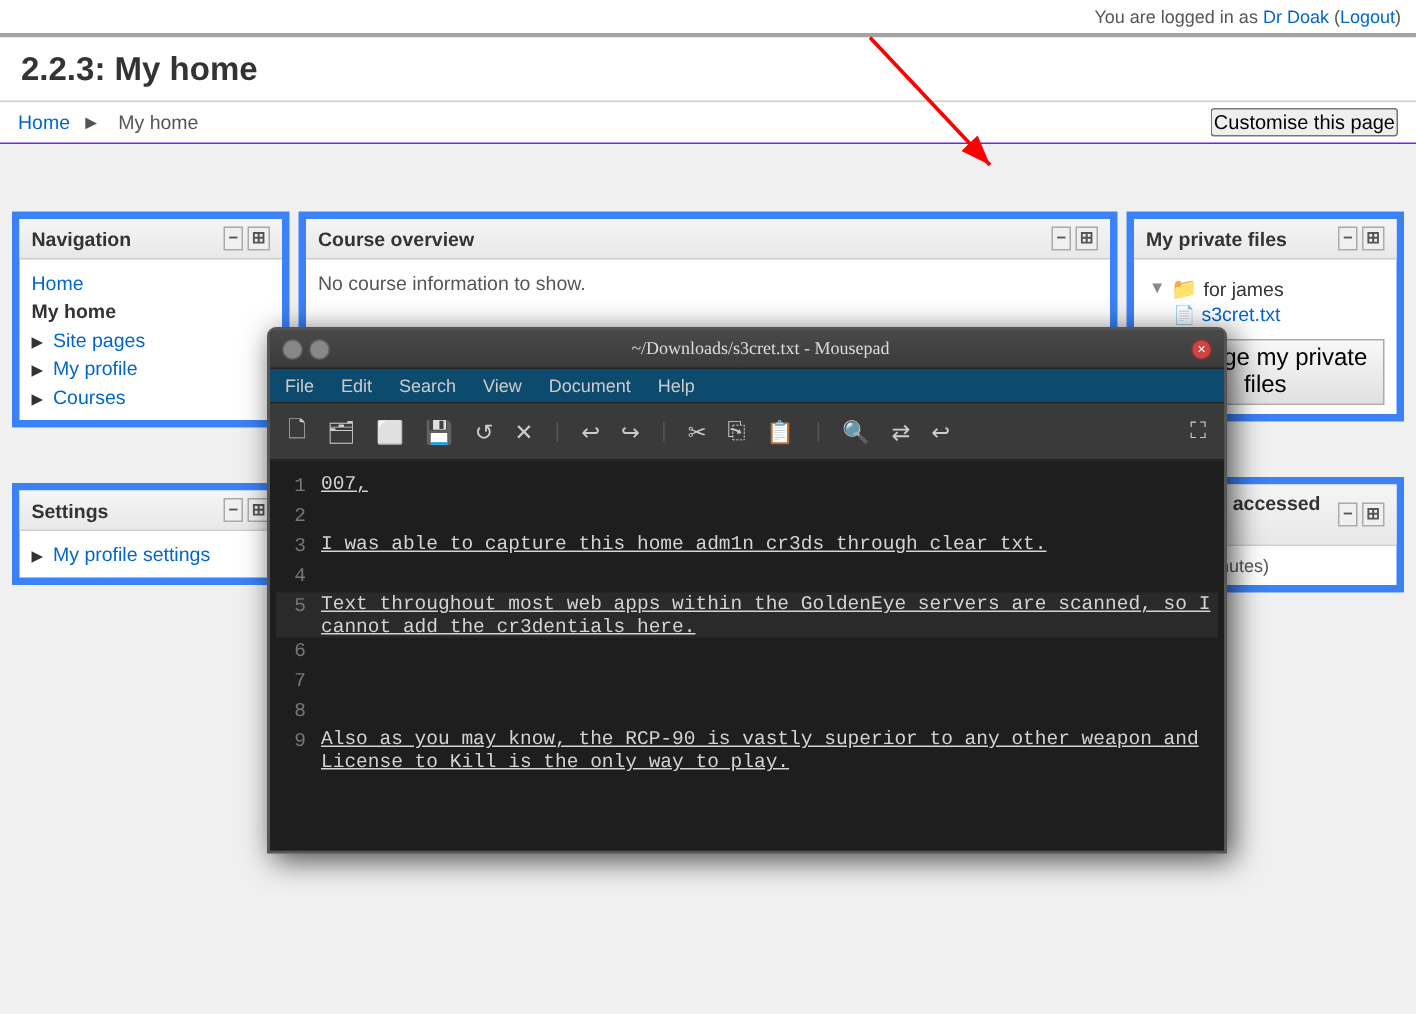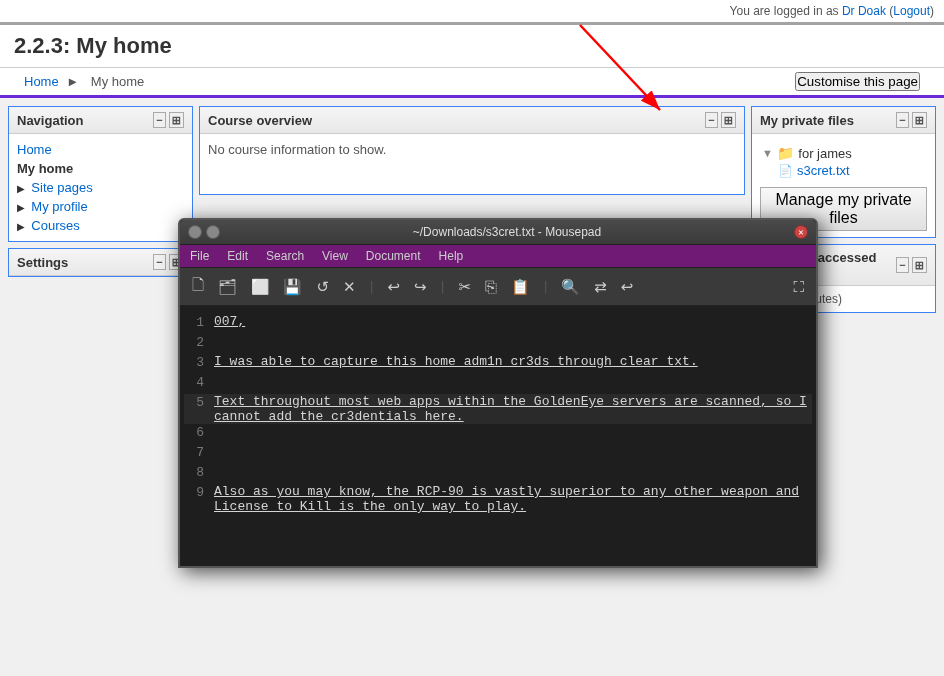--- a/index.html
+++ b/index.html
@@ -20,25 +20,25 @@
     #page-title-bar {
       background: #fff;
       padding: 8px 14px;
       border-bottom: 1px solid #ccc;
     }
     #page-title-bar h1 { font-size: 22px; font-weight: bold; color: #333; }
 
     
     #breadcrumb-bar {
       background: #fff;
-      padding: 4px 24px;
+      padding: 4px 12px;
       display: flex;
       align-items: center;
       justify-content: space-between;
-      border-bottom: 3px solid #6d28d9;
+      border-bottom: 1px solid #6d28d9;
     }
     #breadcrumb-bar .breadcrumb { font-size: 13px; }
     #breadcrumb-bar .breadcrumb a { color: #0066cc; text-decoration: none; }
     #breadcrumb-bar .breadcrumb span { margin: 0 4px; color: #555; }
 
     
     #main-layout {
       display: flex;
       padding: 8px;
       gap: 6px;
@@ -46,22 +46,23 @@
     }
 
     
     #left-sidebar {
       width: 185px;
       flex-shrink: 0;
     }
 
     .panel {
       background: #fff;
-      border: 1px solid #3b82f6;
+      border: 5px solid #3b82f6;
       margin-bottom: 6px;
+      margin-top: 37px;
     }
     .panel-header {
       background: linear-gradient(to bottom, #f5f5f5, #e8e8e8);
       border-bottom: 1px solid #ccc;
       padding: 5px 8px;
       display: flex;
       align-items: center;
       justify-content: space-between;
       font-weight: bold;
       font-size: 13px;
@@ -142,35 +143,35 @@
     
     .mp-titlebar {
       background: linear-gradient(to bottom, #4a4a4a, #3a3a3a);
       padding: 5px 8px;
       display: flex;
       align-items: center;
       justify-content: space-between;
       border-radius: 5px 5px 0 0;
       border-bottom: 1px solid #222;
     }
-    .mp-titlebar-title { color: #ddd; font-size: 12px; font-family: Liberation Sans, sans-serif; flex: 1; text-align: center; }
+    .mp-titlebar-title { color: #ddd; font-size: 12px; font-family: Liberation Serif, serif; flex: 1; text-align: center; }
     .mp-titlebar-btns { display: flex; gap: 4px; align-items: center; }
     .mp-btn-circle {
       width: 14px; height: 14px; border-radius: 50%;
       cursor: pointer; border: 1px solid rgba(0,0,0,0.3);
       display: flex; align-items: center; justify-content: center;
       font-size: 9px;
     }
     .mp-btn-min { background: #888; }
     .mp-btn-max { background: #888; }
     .mp-btn-close { background: #cc4444; color: #fff; font-weight: bold; }
 
     
     .mp-menubar {
-      background: #701a75;
+      background: #0c4a6e;
       padding: 3px 8px;
       display: flex;
       gap: 14px;
       border-bottom: 1px solid #222;
     }
     .mp-menubar span {
       color: #ccc;
       font-size: 12px;
       font-family: sans-serif;
       cursor: pointer;
@@ -317,20 +318,28 @@
         </div>
       </div>
 
       <div class="panel">
         <div class="panel-header">
           <span>Settings</span>
           <div class="panel-controls">
             <span class="panel-ctrl-btn">−</span>
             <span class="panel-ctrl-btn">⊞</span>
           </div>
+        </div>
+        <div class="panel-body">
+          <ul class="settings-links">
+            <li>
+              <span class="nav-arrow">▶</span>
+              <a>My profile settings</a>
+            </li>
+          </ul>
         </div>
       </div>
 
     </div>
 
     <div id="center-column">
       <div class="panel">
         <div class="panel-header">
           <span>Course overview</span>
           <div class="panel-controls">

